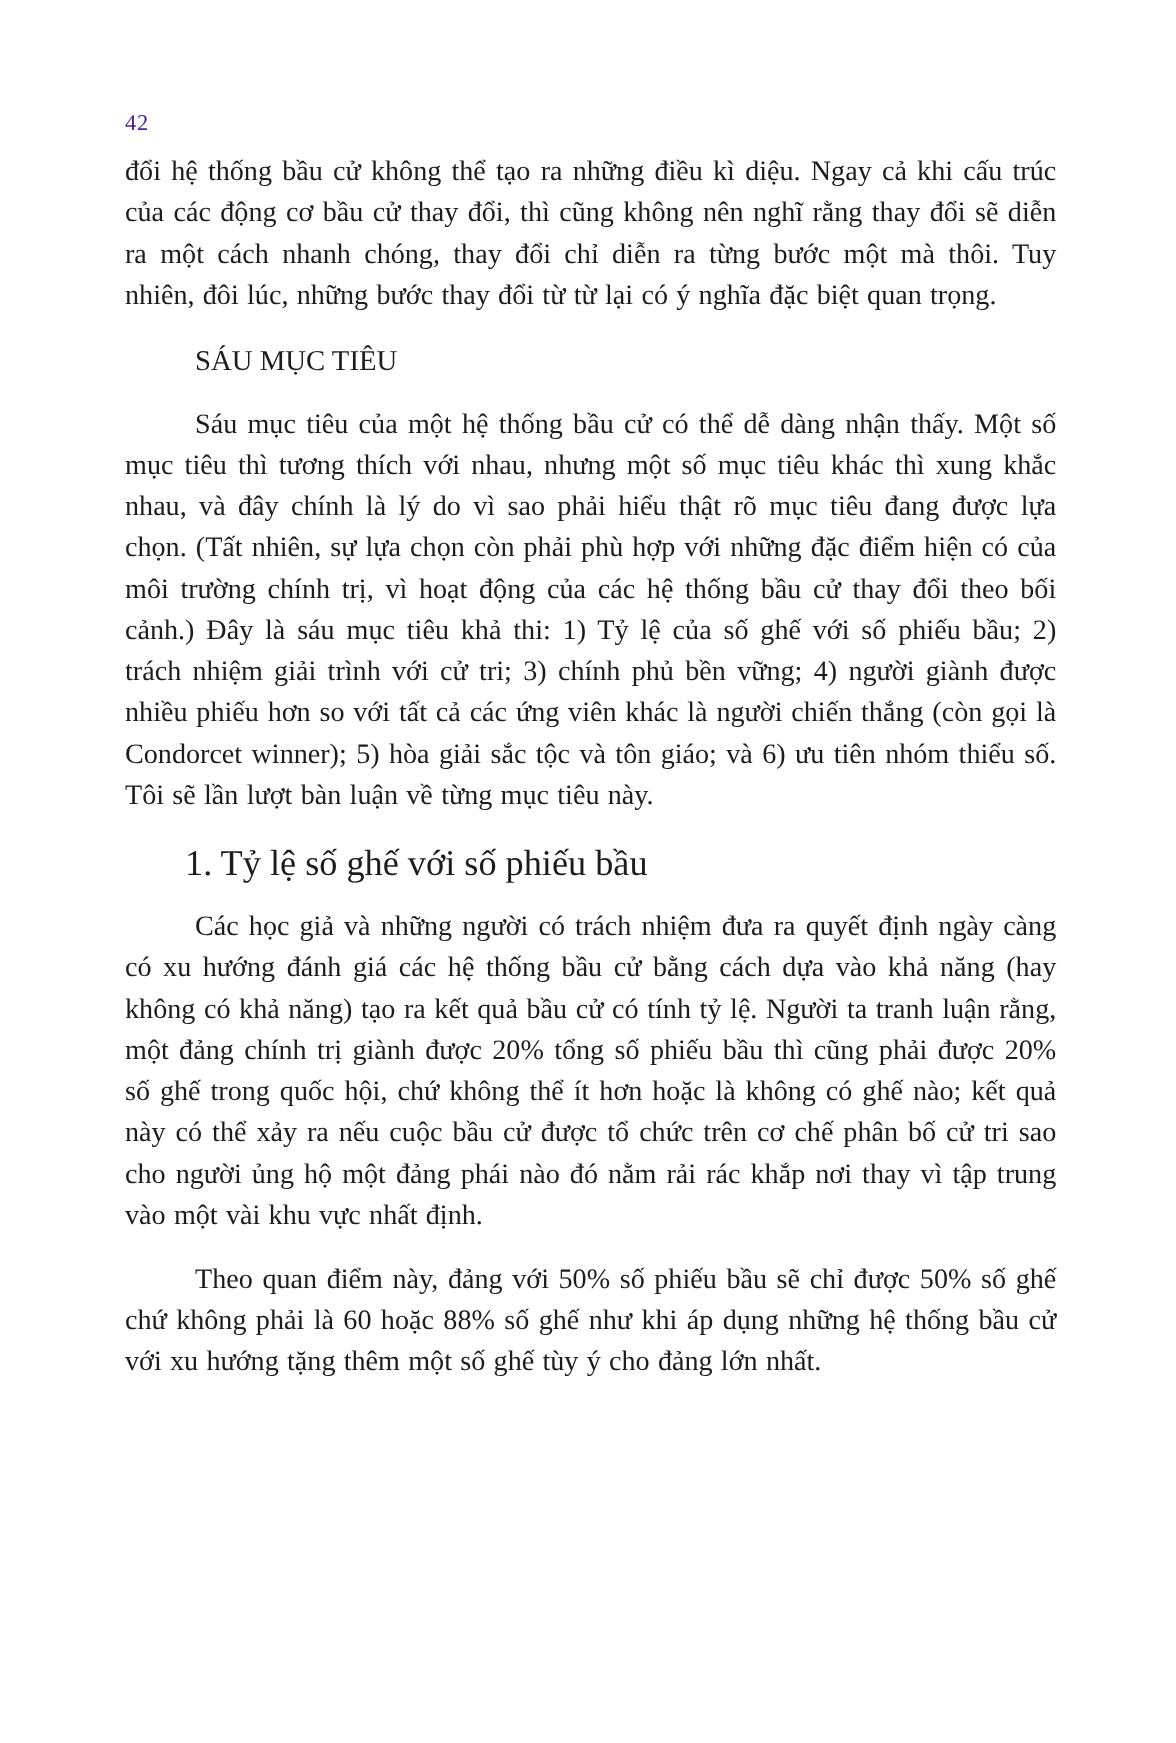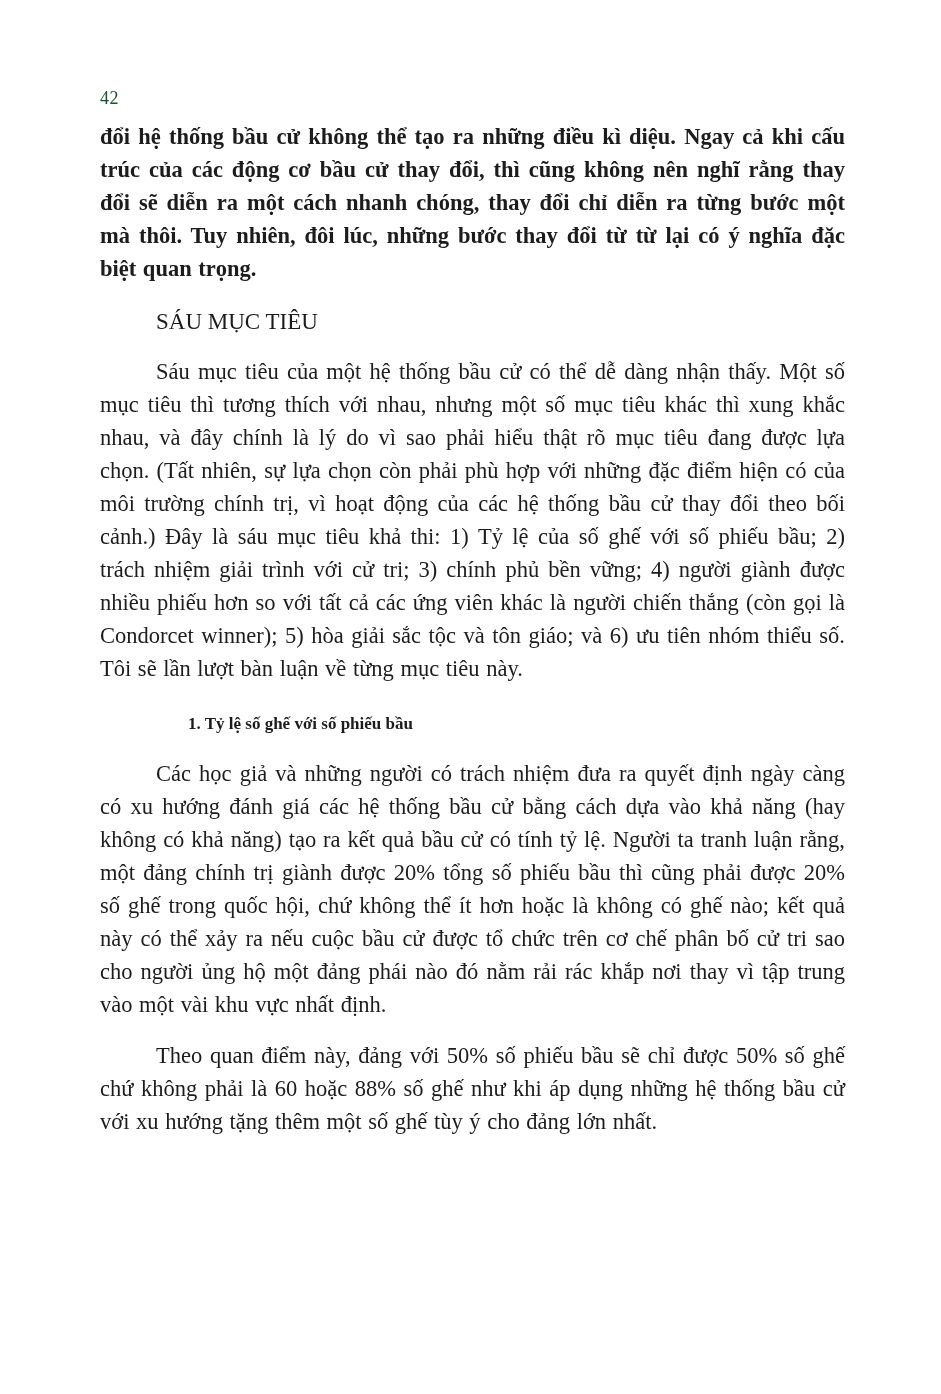--- a/index.html
+++ b/index.html
@@ -18,51 +18,50 @@
     box-sizing: border-box;
     width: 941px;
     height: 1394px;
     padding: 88px 96px 40px 100px;
     background: #ffffff;
     overflow: hidden;
   }
   .page-number {
     font-size: 18px;
     line-height: 20px;
-    color: #14532d;
+    color: #4c1d95;
     margin: 0 0 12px 0;
     letter-spacing: 0.5px;
   }
   .para {
     font-size: 22.5px;
     line-height: 33px;
     text-align: justify;
     text-justify: inter-word;
     margin: 0 0 14px 0;
     word-spacing: 1px;
   }
   .para.indent {
     text-indent: 56px;
     margin-top: 18px;
   }
   .para.no-indent {
     text-indent: 0;
-    font-weight: bold;
   }
   .heading {
     font-size: 23px;
     line-height: 30px;
     font-weight: normal;
     margin: 22px 0 18px 56px;
   }
   .subheading {
-    font-size: 17px;
+    font-size: 29px;
     line-height: 30px;
-    font-weight: bold;
-    margin: 24px 0 18px 88px;
+    font-weight: normal;
+    margin: 24px 0 18px 48px;
   }
 </style>
 </head>
 <body>
 
 <div class="page">
   <div class="page-number">42</div>
 
   <p class="para no-indent">đổi hệ thống bầu cử không thể tạo ra những điều kì diệu. Ngay cả khi cấu trúc của các động cơ bầu cử thay đổi, thì cũng không nên nghĩ rằng thay đổi sẽ diễn ra một cách nhanh chóng, thay đổi chỉ diễn ra từng bước một mà thôi. Tuy nhiên, đôi lúc, những bước thay đổi từ từ lại có ý nghĩa đặc biệt quan trọng.</p>
 

